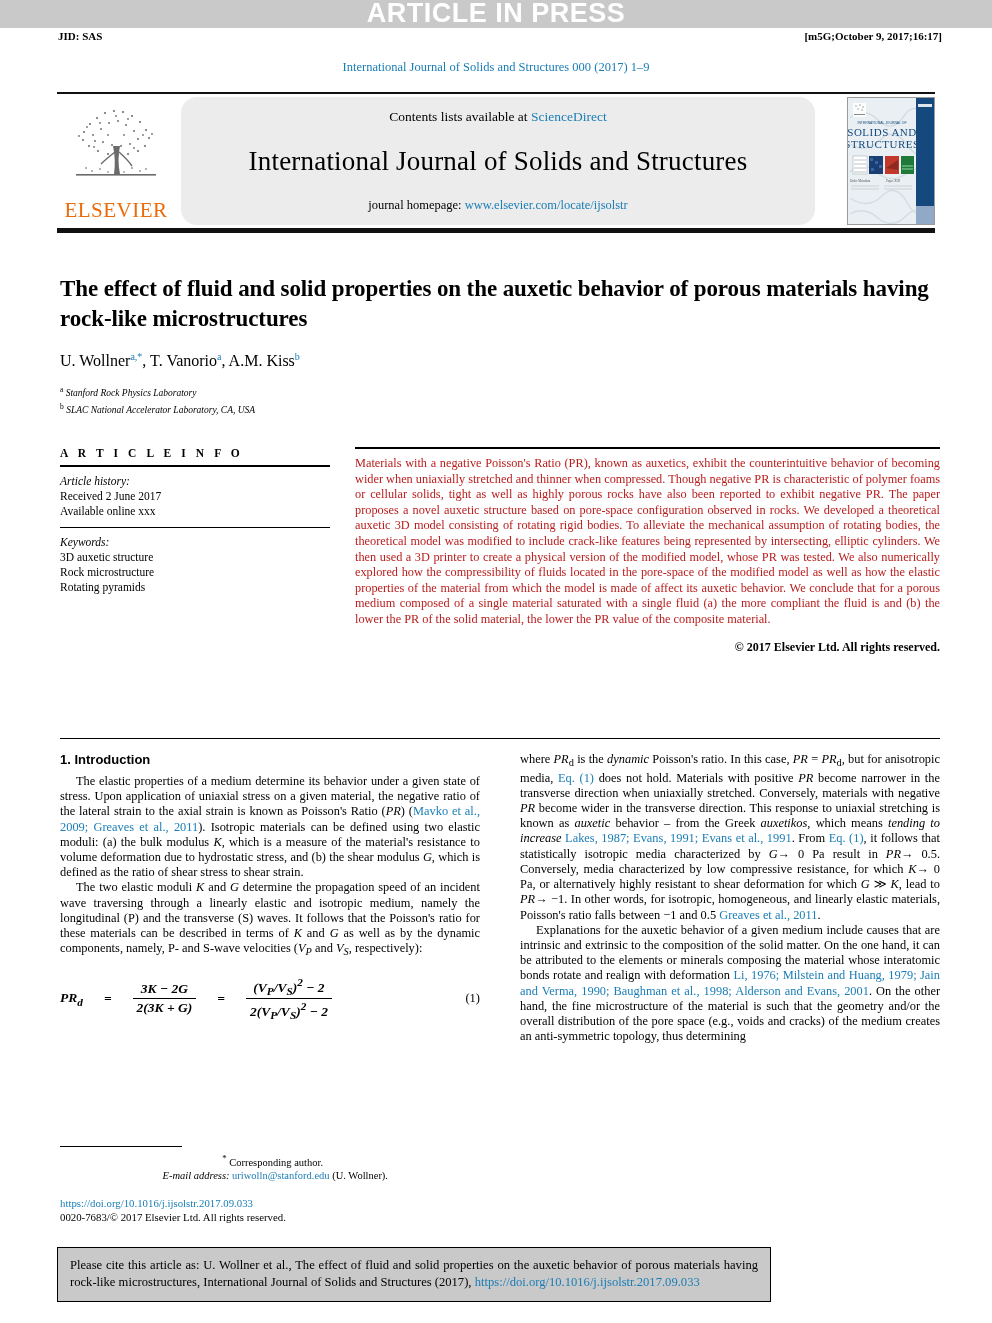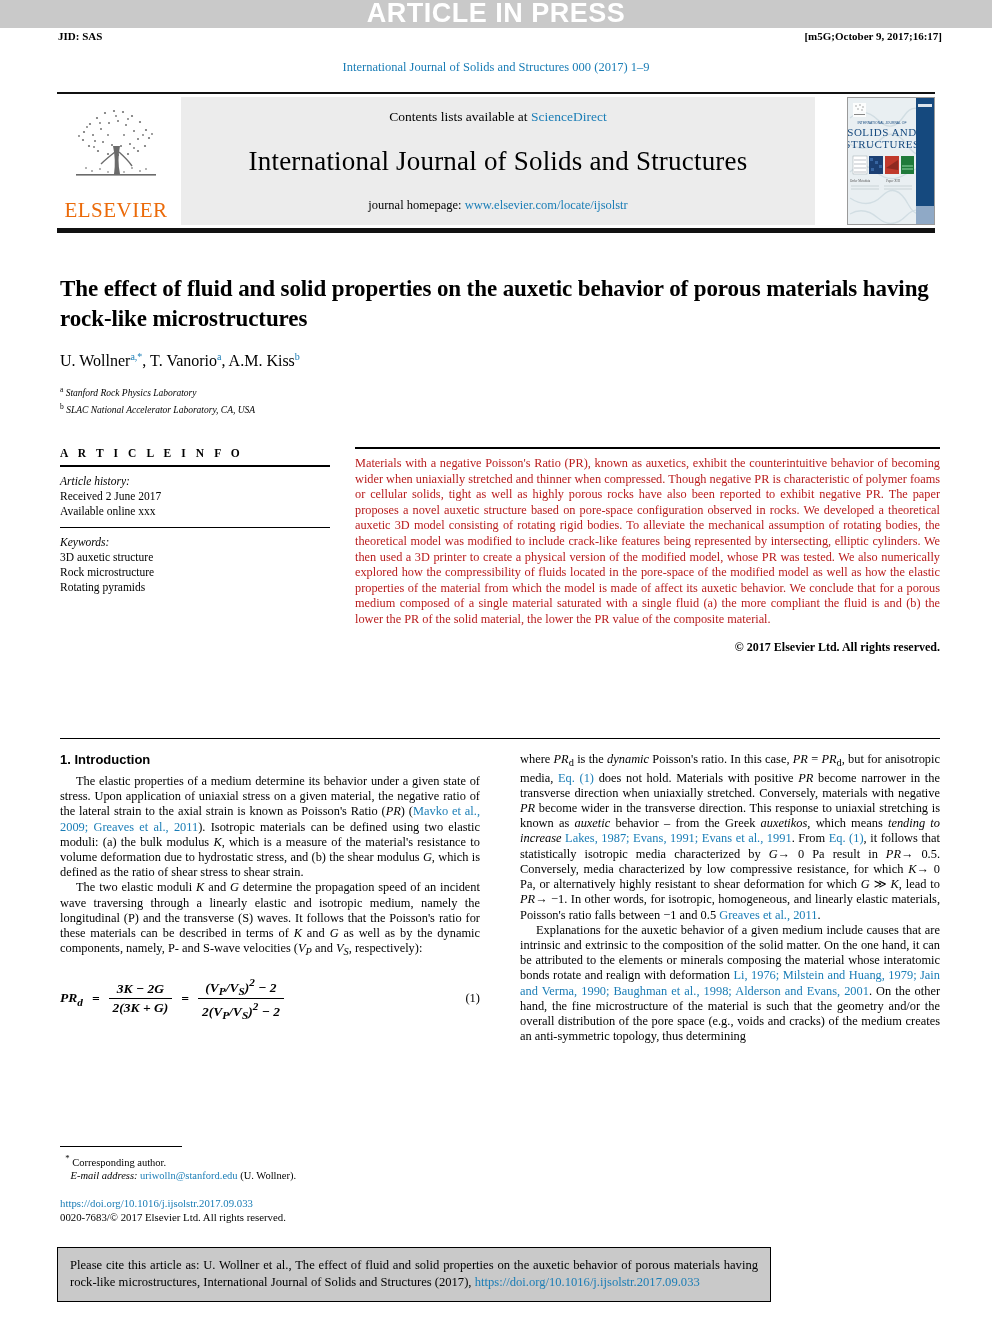--- a/index.html
+++ b/index.html
@@ -106,20 +106,21 @@
     flex: 1 1 auto;
     background: #ececec;
     display: flex;
     flex-direction: column;
     justify-content: space-between;
     align-items: center;
     padding: 12px 0 12px 0;
     box-sizing: border-box;
     margin-left: 6px;
     margin-right: 6px;
+    border-radius: 16px;
   }
   .contents-line {
     font-size: 13.5px;
     color: #000;
   }
   .contents-line .sd {
     color: #1a7db6;
   }
   .journal-title {
     font-size: 27px;
@@ -270,21 +271,21 @@
   .eqn-row {
     display: flex;
     align-items: center;
     margin: 16px 0 10px 0;
     font-size: 13.5px;
   }
   .eqn-body {
     flex: 1 1 auto;
     display: flex;
     align-items: center;
-    gap: 9px;
+    gap: 21px;
     font-weight: bold;
     font-style: italic;
   }
   .eqn-num { font-style: normal; font-weight: normal; font-size: 12.5px; }
   .frac {
     display: inline-flex;
     flex-direction: column;
     align-items: center;
     vertical-align: middle;
   }
@@ -299,20 +300,21 @@
     width: 420px;
   }
   .fn-rule {
     border-top: 1.2px solid #000;
     width: 122px;
     margin-bottom: 5px;
   }
   .fn-line {
     font-size: 10.5px;
     line-height: 13.5px;
+    text-align: center;
   }
   .fn-line .ital { font-style: italic; }
   .fn-line .mail { color: #1a7db6; }
 
   .doi-block {
     position: absolute;
     left: 60px;
     top: 1196px;
     width: 430px;
     font-size: 10.8px;

